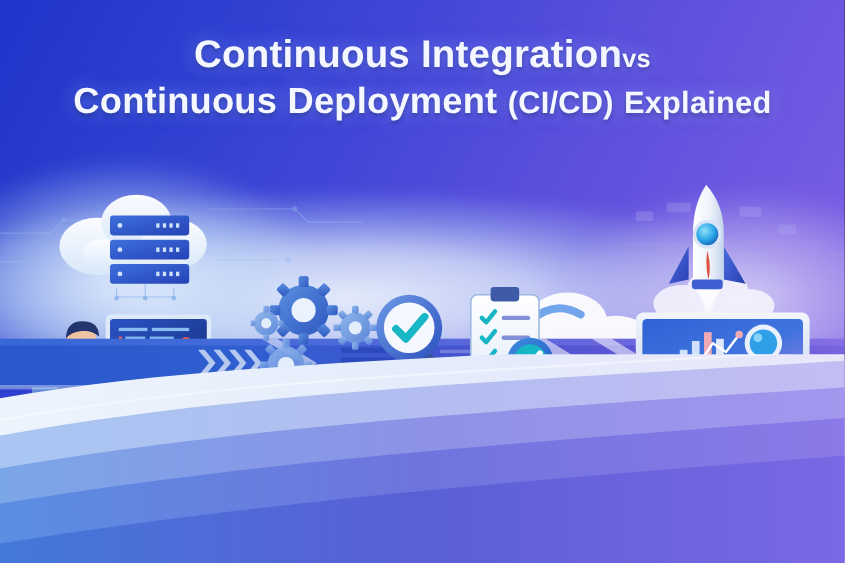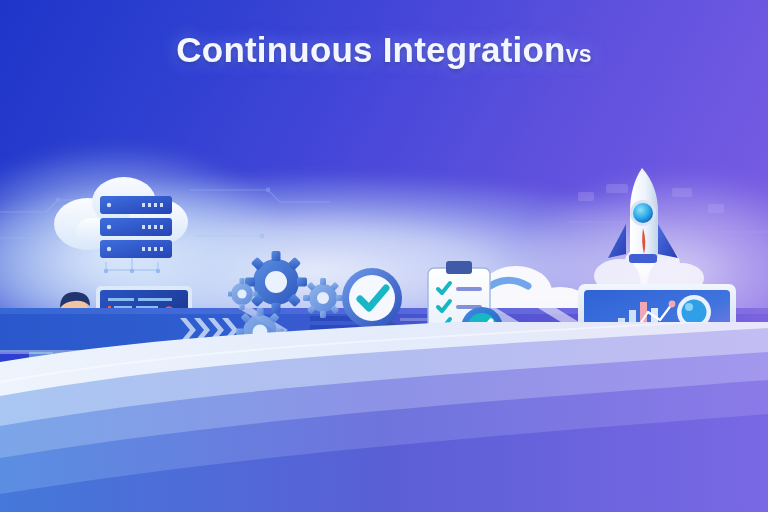--- a/index.html
+++ b/index.html
@@ -95,20 +95,23 @@
       <rect x="140" y="34" width="16" height="9" rx="2"></rect>
     </g>
     <g stroke="#b9aef0" stroke-width="1" fill="none" opacity=".45">
       <path d="M0 52 H60 L72 62 H200"></path>
     </g>
   </svg>
 
   <div class="titlewrap">
     <div class="t-line t1">
       <span>Continuous Integration</span><span class="t-sm">vs</span>
+    </div>
+    <div class="t-line t2">
+      <span>Continuous Deployment</span> <span class="t-md">(CI/CD)</span> <span class="t-md">Explained</span>
     </div>
   </div>
 
   <svg class="art" style="left:46px;top:166px;" width="150" height="110" viewBox="0 0 150 110">
     <defs>
       <linearGradient id="cl1" x1="0" y1="0" x2="0" y2="1">
         <stop offset="0" stop-color="#ffffff"></stop>
           <stop offset="1" stop-color="#dae9fb"></stop>
       </linearGradient>
       <linearGradient id="srv" x1="0" y1="0" x2="1" y2="1">

